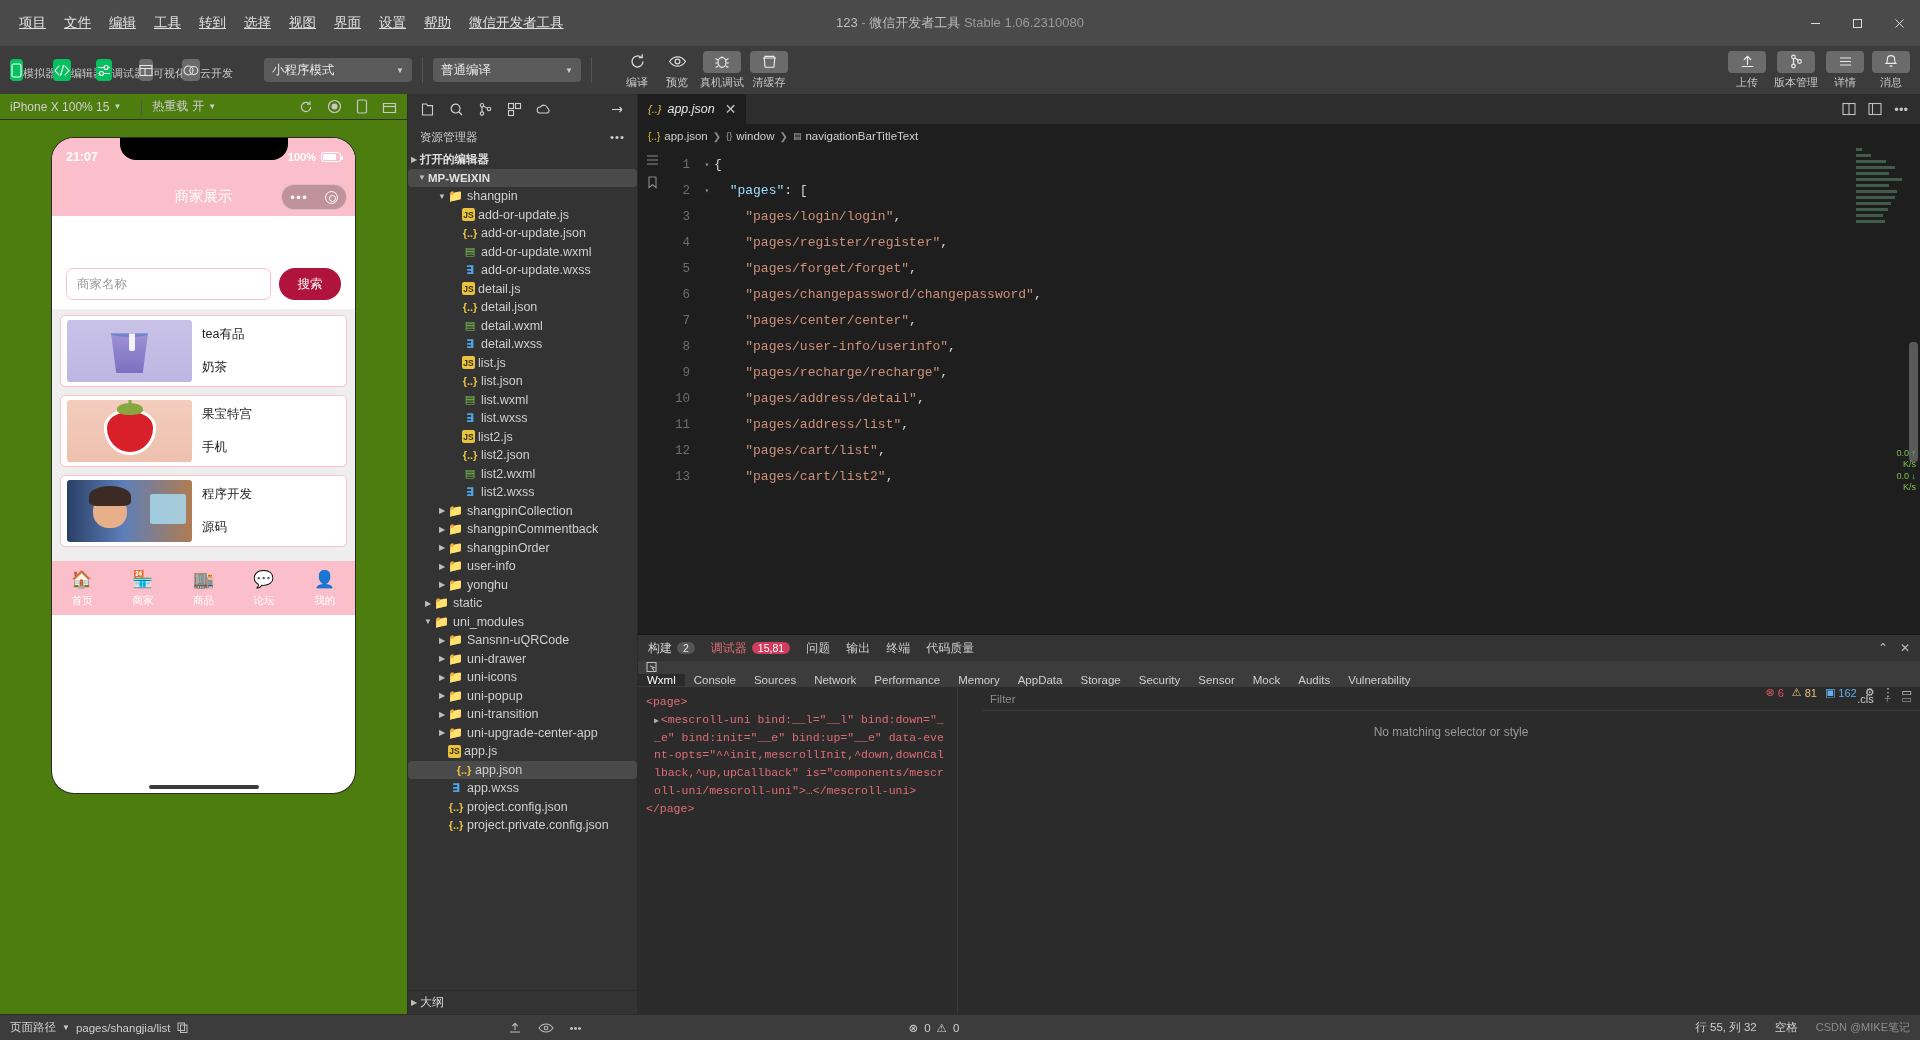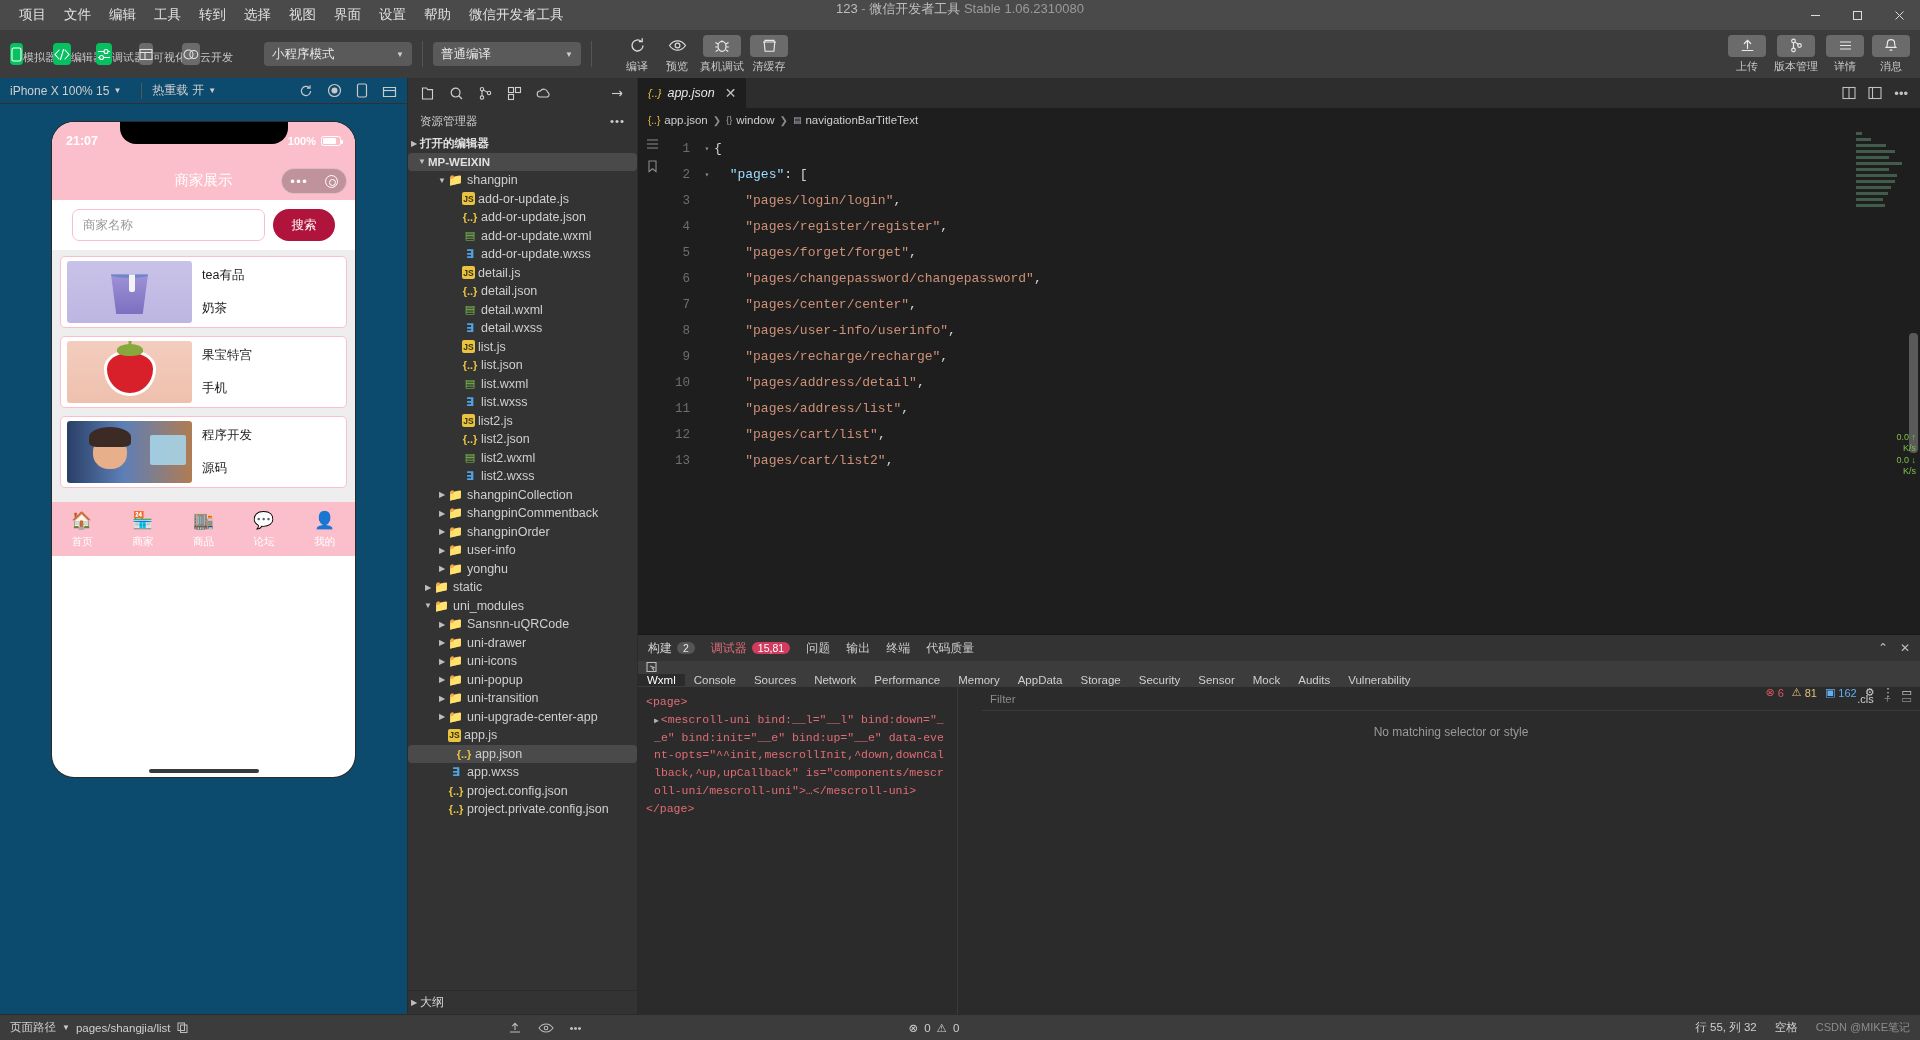--- a/index.html
+++ b/index.html
@@ -8,22 +8,22 @@
     background: #3c3c3c;
     font-family: "Liberation Sans", "DejaVu Sans", sans-serif;
     overflow: hidden;
     color: #ddd;
     font-size: 13px;
   }
   .app { width: 1920px; height: 1040px; display: flex; flex-direction: column; position: relative; }
 
   
   .titlebar {
-    height: 30px; background: #4a4a4a; display: flex; 
-    flex: none; position: relative;
+    height: 46px; background: #4a4a4a; display: flex; align-items: center;
+    flex: none; position: relative; text-decoration: underline;
   }
   .menu { display: flex; align-items: center; padding-left: 10px; gap: 0px; }
   .menu-item { padding: 4px 9px; font-size: 13.5px; color: #e0e0e0; cursor: default; white-space: nowrap; }
   .title-text {
     position: absolute; left: 0; right: 0; text-align: center;
     font-size: 13px; color: #bdbdbd; pointer-events: none;
   }
   .title-text .ver { color: #9a9a9a; }
   .win-ctrl { margin-left: auto; display: flex; height: 30px; z-index: 2; }
   .win-btn { width: 42px; height: 30px; display: flex; align-items: center; justify-content: center; color: #ddd; }
@@ -61,21 +61,21 @@
   .act .ic { width: 34px; height: 22px; display: flex; align-items: center; justify-content: center; color: #dcdcdc; border-radius: 4px; }
   .act .ic.boxed { background: #6b6b6b; width: 38px; }
   .act .lb { font-size: 11px; color: #c8c8c8; margin-top: 2px; white-space: nowrap; }
 
   .tb-right { margin-left: auto; display: flex; gap: 8px; }
 
   
   .body { flex: 1; display: flex; min-height: 0; }
 
   
-  .sim { width: 408px; flex: none; background: #0c4a6e; display: flex; flex-direction: column; border-right: 1px solid #2b2b2b;}
+  .sim { width: 408px; flex: none; background: #4d7c0f; display: flex; flex-direction: column; border-right: 1px solid #2b2b2b;}
   .sim-bar { height: 26px; display: flex; align-items: center; padding: 0 10px; font-size: 12px; color: #d0d0d0; border-bottom: 1px solid #303030;}
   .sim-dd { display: flex; align-items: center; gap: 4px; padding-right: 10px; }
   .sim-div { width: 1px; height: 16px; background: #555; margin: 0 10px; }
   .sim-bar .right { margin-left: auto; display: flex; gap: 14px; align-items: center; color: #c9c9c9; }
   .sim-stage { flex: 1; display: flex; justify-content: center; padding-top: 18px; }
 
   .phone {
     width: 303px; height: 655px; background: #fff; border-radius: 22px;
     position: relative; overflow: hidden; box-shadow: 0 0 0 1px #2a2a2a;
   }
@@ -99,21 +99,21 @@
   .capsule {
     position: absolute; right: 8px; top: 8px; width: 66px; height: 26px;
     background: rgba(120,90,95,.45); border: .5px solid rgba(255,255,255,.4);
     border-radius: 13px; display: flex; align-items: center; justify-content: space-around;
     color: #fff;
   }
   .capsule .dots { letter-spacing: 1.5px; font-size: 13px; line-height: 1; }
   .capsule .circ { width: 13px; height: 13px; border: 1.3px solid #fff; border-radius: 50%; position: relative;}
   .capsule .circ:after{content:"";position:absolute;left:3px;top:3px;width:5px;height:5px;border:1.2px solid #fff;border-radius:50%;}
 
-  .ph-search { background: #fff; padding: 9px 20px; display: flex; align-items: center; gap: 8px; }
+  .ph-search { background: #fff; padding: 9px 14px; display: flex; align-items: center; gap: 8px; margin-top: 43px; }
   .ph-input {
     flex: 1; height: 32px; border: 1px solid #FBBFCB; border-radius: 7px;
     display: flex; align-items: center; padding: 0 10px; color: #9a9a9a; font-size: 12.5px;
   }
   .ph-btn {
     width: 62px; height: 32px; background: #B0143C; color: #fff; border-radius: 16px;
     display: flex; align-items: center; justify-content: center; font-size: 12.5px;
   }
 
   .ph-list { background: #eeeeee; padding: 6px 8px; flex: 1; }

